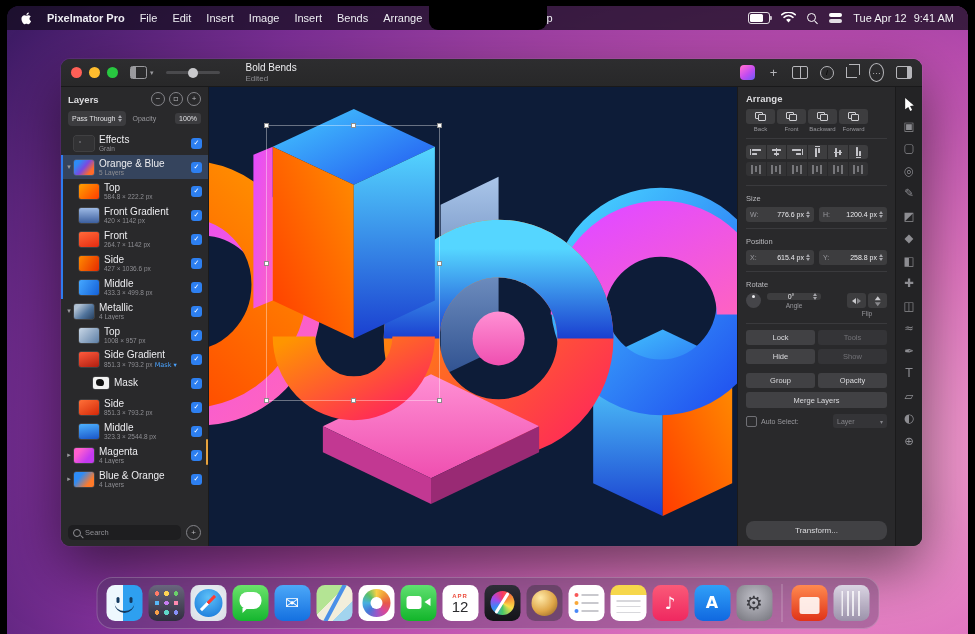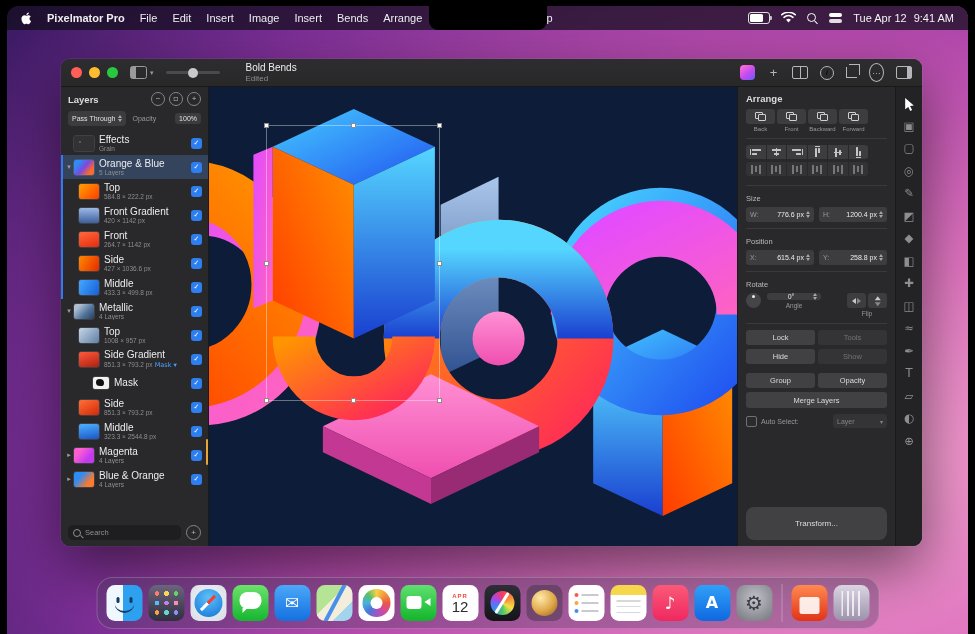--- a/index.html
+++ b/index.html
@@ -163,21 +163,21 @@
   .fH .fl{border-right:4.5px solid #c9c9cd;} .fH .fr{border-left:4.5px solid #c9c9cd;opacity:.55;}
   .fV{transform:rotate(90deg);}
   .pair{display:flex;gap:3px;margin-bottom:4px;}
   .pbtn{flex:1;height:15px;background:#414144;border-radius:3px;color:#dcdcdf;font-size:7.5px;display:grid;place-items:center;}
   .pbtn.disabled{background:#343437;color:#737378;}
   .wide{width:100%;margin-bottom:4px;flex:none;display:grid;place-items:center;height:16px;background:#414144;border-radius:3px;color:#dcdcdf;font-size:7.5px;}
   .asrow{display:flex;align-items:center;gap:4px;margin-top:2px;}
   .ascheck{width:9px;height:9px;border:1px solid #707075;border-radius:2px;background:#2b2b2d;flex:none;}
   .aslabel{font-size:7px;color:#98989d;}
   .aspill{margin-left:auto;width:46px;height:14px;background:#343437;border-radius:3px;color:#85858a;font-size:7px;display:flex;align-items:center;justify-content:space-between;padding:0 4px;}
-  .transform{margin-top:auto;height:33px;background:#414144;border-radius:8px;color:#dcdcdf;font-size:8px;display:grid;place-items:center;flex:none;}
+  .transform{margin-top:auto;height:19px;background:#414144;border-radius:8px;color:#dcdcdf;font-size:8px;display:grid;place-items:center;flex:none;}
 
   
   .toolstrip{width:26px;background:#232325;border-left:1px solid #1a1a1b;display:flex;flex-direction:column;align-items:center;padding-top:9px;gap:6.5px;flex:none;}
   .tool{width:16px;height:16px;display:grid;place-items:center;color:#8d8d92;font-size:11.5px;line-height:1;}
   .tool.active{color:#ffffff;}
 
   
   .dock{position:absolute;left:50%;transform:translateX(-50%);bottom:5px;height:50px;display:flex;align-items:center;gap:6px;
     padding:0 9px;background:rgba(80,65,100,.34);border:1px solid rgba(255,255,255,.2);border-radius:16px;backdrop-filter:blur(8px);z-index:40;}
   .dicon{width:36px;height:36px;border-radius:8.5px;position:relative;flex:none;display:grid;place-items:center;overflow:hidden;}

